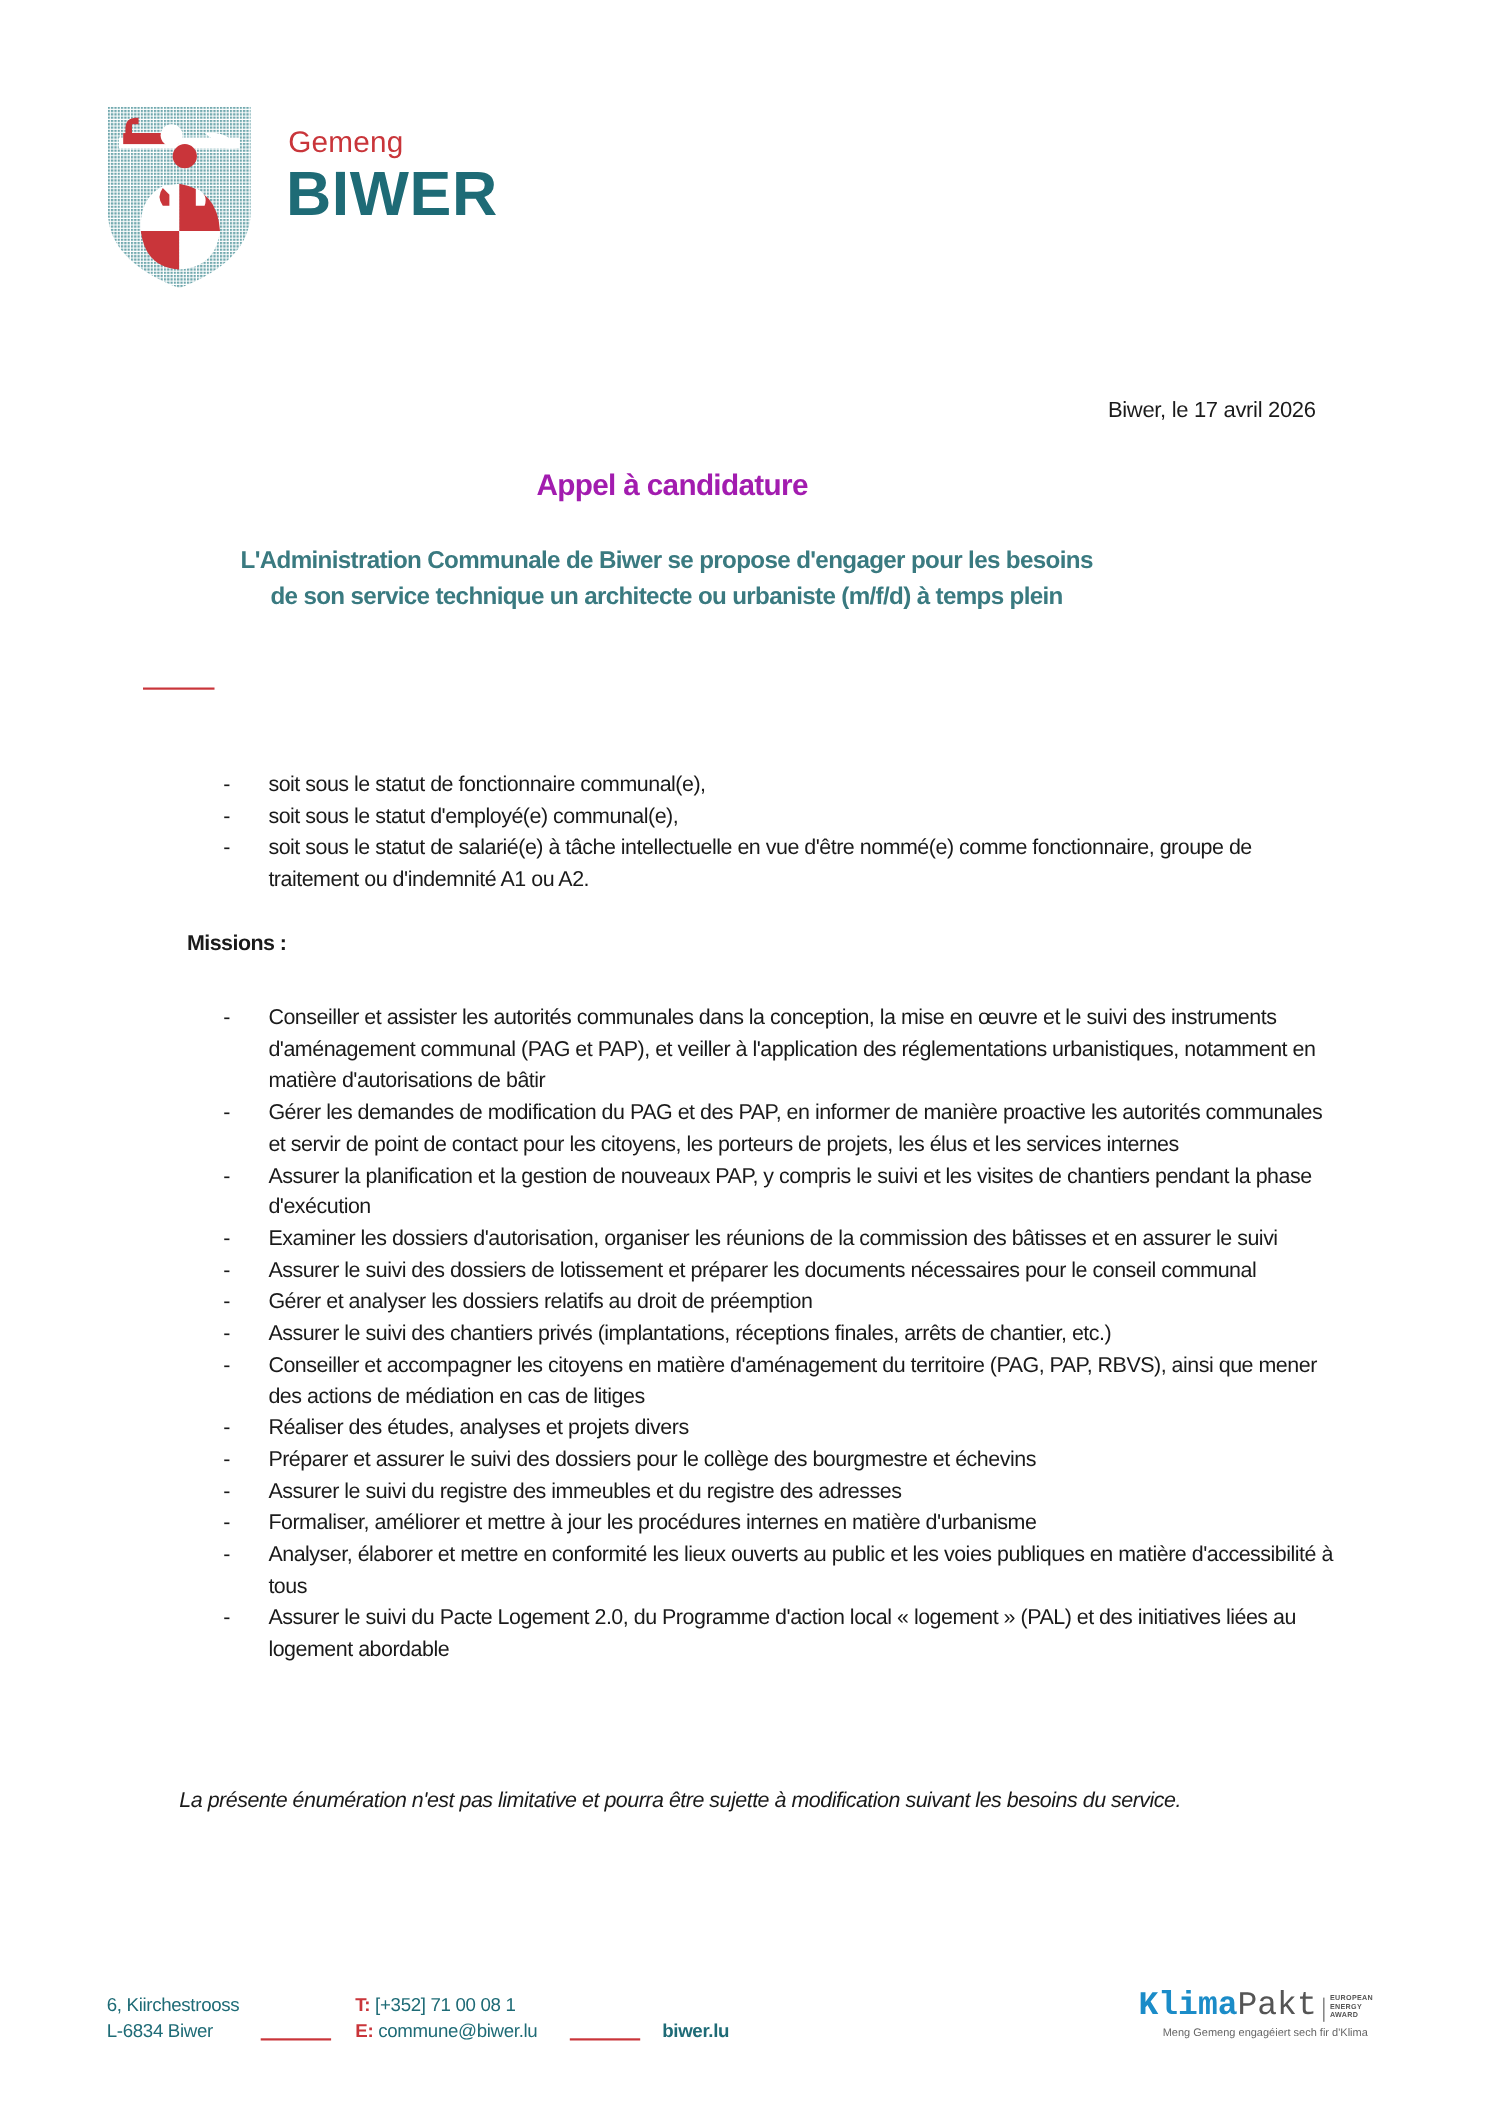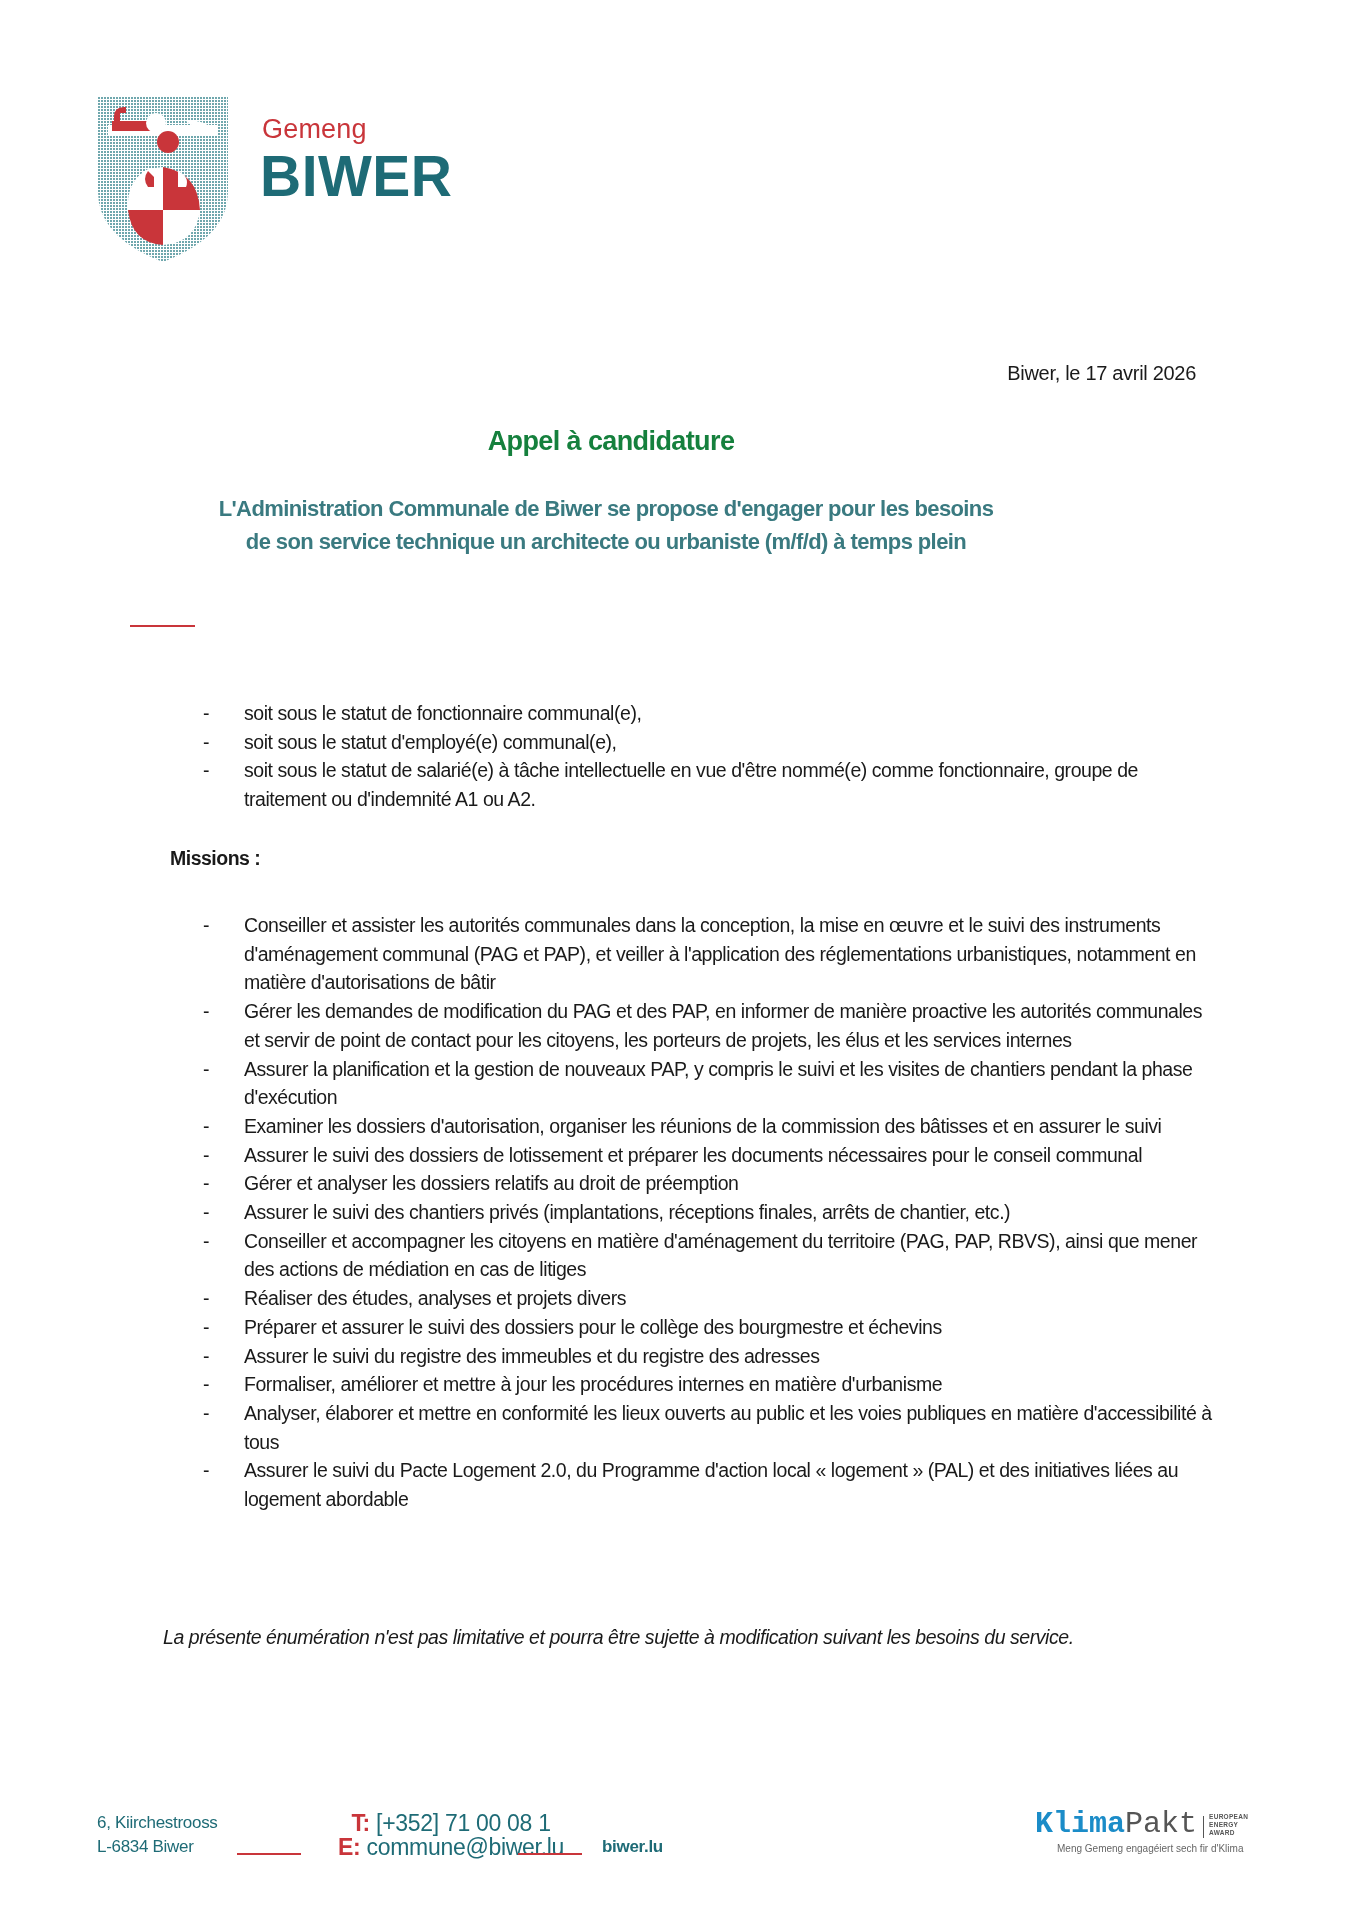--- a/index.html
+++ b/index.html
@@ -35,21 +35,21 @@
 
     .date {
       right: 162px; top: 362px;
       font-size: 20px; color: #1a1a1a;
       letter-spacing: -0.3px;
     }
 
     .title {
       left: 0; width: 1222px; top: 426px;
       text-align: center;
-      font-size: 27px; font-weight: bold; color: #15803d;
+      font-size: 27px; font-weight: bold; color: #a21caf;
       letter-spacing: -0.6px;
     }
     .subtitle {
       left: 0; width: 1212px; top: 492px;
       text-align: center;
       font-size: 22px; font-weight: bold; color: #3a7a80;
       line-height: 33px;
       letter-spacing: -0.6px;
     }
     .red-rule {
@@ -96,24 +96,23 @@
       left: 97px; top: 1811px;
       font-size: 17px; line-height: 24px; color: #1e6b76;
       letter-spacing: -0.3px;
     }
     .footer-rule {
       height: 2px; width: 64px; background: #c9353a;
     }
     .footer-rule.r1 { left: 237px; top: 1853px; }
     .footer-rule.r2 { left: 518px; top: 1853px; }
     .footer-contact {
-      left: 338px; top: 1811px;
-      font-size: 23px; line-height: 24px; color: #1e6b76;
-      letter-spacing: -0.3px;
-      text-align: center;
+      left: 323px; top: 1811px;
+      font-size: 17px; line-height: 24px; color: #1e6b76;
+      letter-spacing: -0.3px;
     }
     .footer-contact .lbl {
       color: #c9353a; font-weight: bold;
     }
     .footer-web {
       left: 602px; top: 1835px;
       font-size: 17px; line-height: 24px; font-weight: bold; color: #1e6b76;
       letter-spacing: -0.3px;
     }
 

